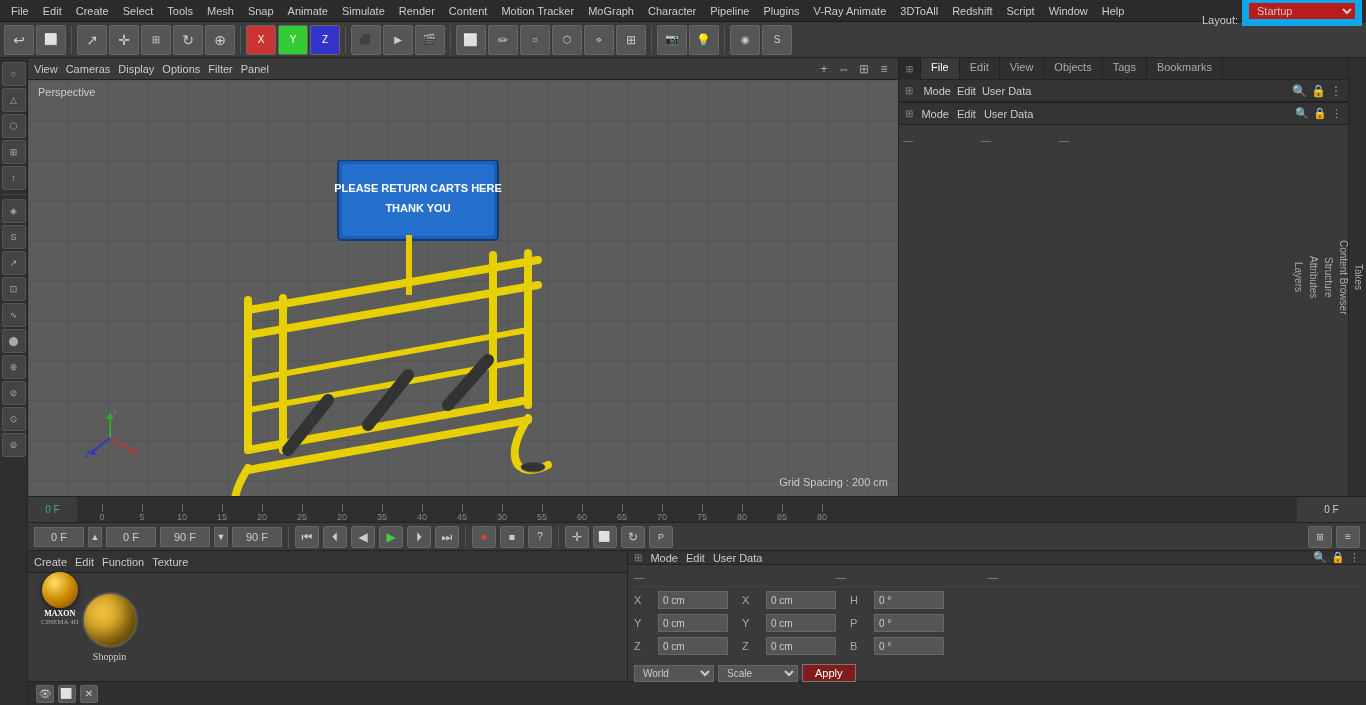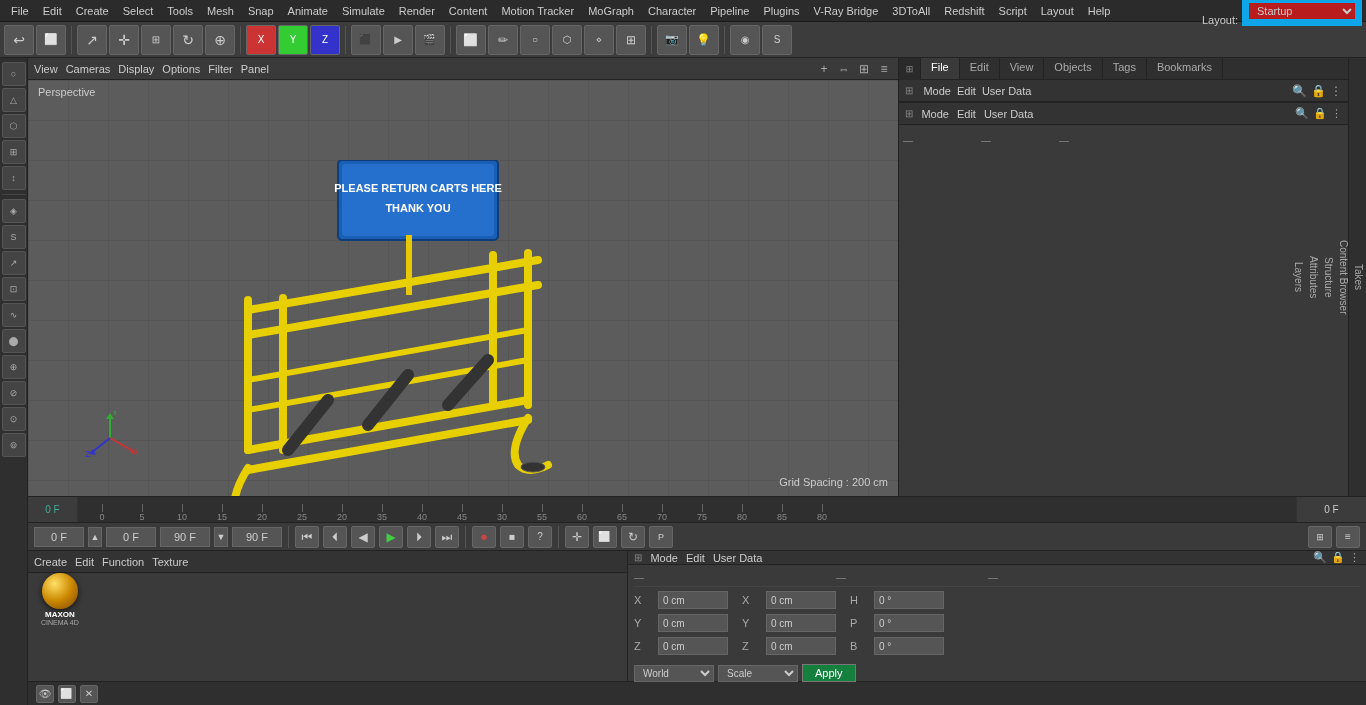--- a/index.html
+++ b/index.html
@@ -396,20 +396,21 @@
       gap: 8px;
       border-bottom: 1px solid #222;
     }
     .mat-menu { color: #ccc; font-size: 11px; cursor: pointer; }
     #mat-content {
       flex: 1;
       display: flex;
       align-items: center;
       padding: 8px;
       gap: 8px;
+      font-family: Liberation Serif, serif;
     }
     .material-item {
       display: flex;
       flex-direction: column;
       align-items: center;
       gap: 3px;
       cursor: pointer;
     }
     .material-sphere {
       width: 56px; height: 56px;
@@ -495,21 +496,21 @@
     }
     .mode-select {
       background: #555;
       border: 1px solid #666;
       color: #ccc;
       font-size: 10px;
       padding: 1px 4px;
       width: 80px;
     }
     .apply-btn {
-      background: #15803d;
+      background: #7f1d1d;
       border: 1px solid #777;
       color: #fff;
       font-size: 11px;
       padding: 2px 12px;
       cursor: pointer;
     }
 
     
     #c4d-logo {
       position: absolute;
@@ -549,25 +550,25 @@
   <div class="menu-item">Snap</div>
   <div class="menu-item">Animate</div>
   <div class="menu-item">Simulate</div>
   <div class="menu-item">Render</div>
   <div class="menu-item">Content</div>
   <div class="menu-item">Motion Tracker</div>
   <div class="menu-item">MoGraph</div>
   <div class="menu-item">Character</div>
   <div class="menu-item">Pipeline</div>
   <div class="menu-item">Plugins</div>
-  <div class="menu-item">V-Ray Bridge</div>
+  <div class="menu-item">V-Ray Animate</div>
   <div class="menu-item">3DToAll</div>
   <div class="menu-item">Redshift</div>
   <div class="menu-item">Script</div>
-  <div class="menu-item">Layout</div>
+  <div class="menu-item">Window</div>
   <div class="menu-item">Help</div>
   <div class="layout-area">
     <span class="layout-label">Layout:</span>
     <select class="layout-select">
       <option>Startup</option>
     </select>
   </div>
 </div>
 
 <div id="toolbar">
@@ -879,20 +880,24 @@
             <span class="mat-menu">Function</span>
             <span class="mat-menu">Texture</span>
           </div>
           <div id="mat-content">
 
             <div id="c4d-logo" style="position:relative;display:flex;flex-direction:column;align-items:center">
               <div class="c4d-logo-sphere"></div>
               <div class="c4d-logo-text">MAXON</div>
               <div class="c4d-logo-sub">CINEMA 4D</div>
             </div>
+            <div class="material-item">
+              <div class="material-sphere"></div>
+              <span class="material-label">Shoppin</span>
+            </div>
           </div>
         </div>
 
         <div id="attributes-panel">
           <div id="attr-toolbar">
             <span style="font-size:10px;color:#888">⊞</span>
             <span class="attr-menu">Mode</span>
             <span class="attr-menu">Edit</span>
             <span class="attr-menu">User Data</span>
             <div style="margin-left:auto;display:flex;gap:4px">

